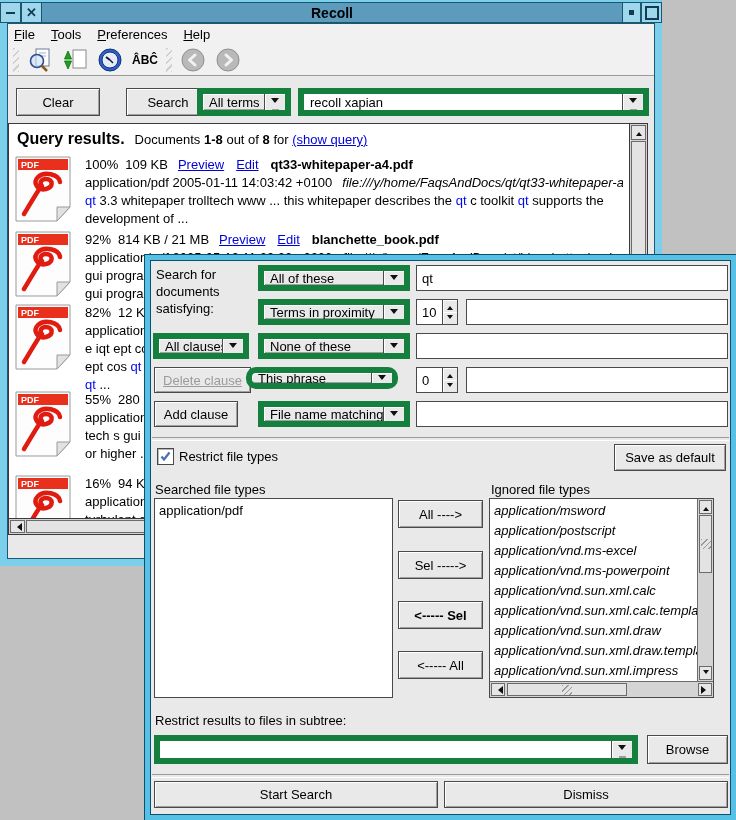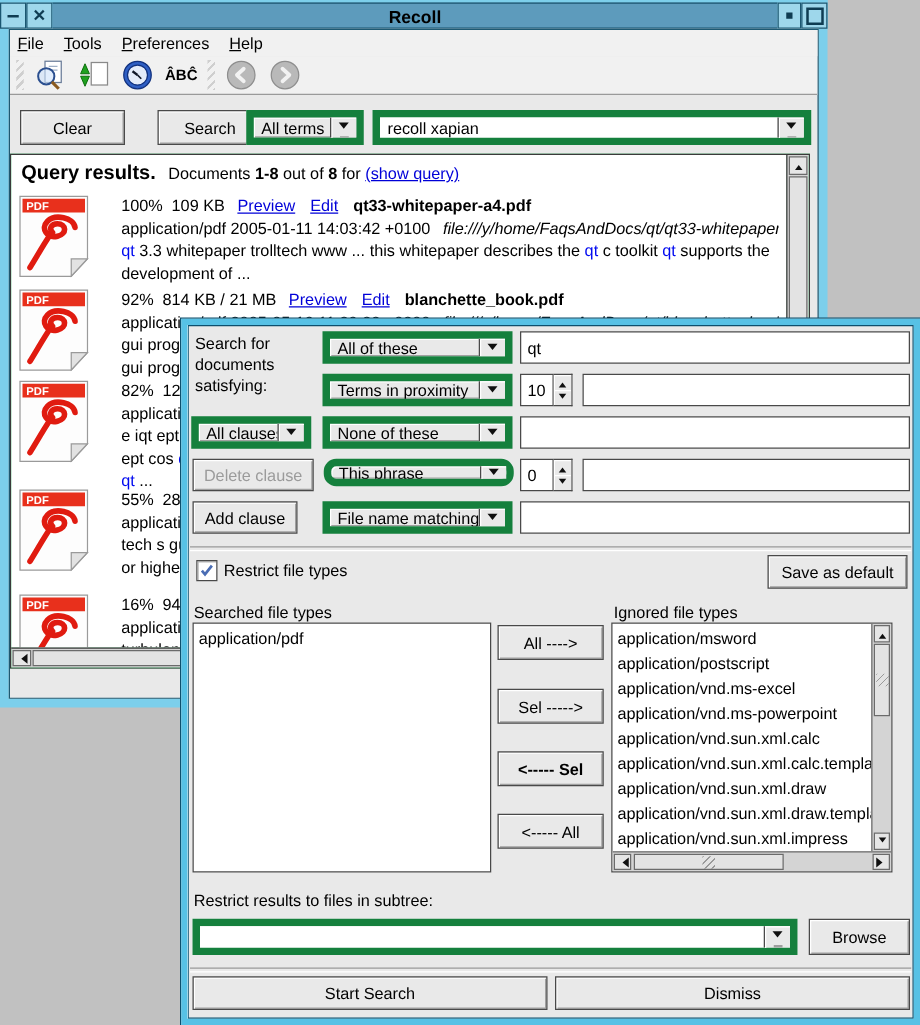--- a/index.html
+++ b/index.html
@@ -39,21 +39,21 @@
   .tri-l{width:0;height:0;border:4px solid transparent;border-right:5px solid #101010;}
   .tri-r{width:0;height:0;border:4px solid transparent;border-left:5px solid #101010;}
   .dash{width:7px;height:2px;background:#9e9e9e;margin-top:2px;}
   .tin{font-family:"Liberation Sans",sans-serif;font-size:13px;border:1px solid #494949;background:#fff;padding:0 5px;box-sizing:border-box;position:absolute;}
   
   .reswidget{position:absolute;left:0;top:99px;width:640px;height:412px;border:1px solid #3a3a3a;background:#22c55e;box-sizing:border-box;}
   .rescontent{position:absolute;left:0;top:0;width:620px;height:394px;background:#fff;overflow:hidden;}
   .resheader{position:absolute;left:8px;top:6px;white-space:nowrap;}
   .qr{font-size:16px;font-weight:bold;margin-right:10px;}
   .rlinkhdr{color:#0000d8;text-decoration:underline;}
-  .rrow{position:absolute;left:6px;display:flex;gap:26px;width:608px;}
+  .rrow{position:absolute;left:6px;display:flex;gap:14px;width:608px;}
   .pdficon{width:56px;height:66px;flex:none;}
   .rtext{flex:1;overflow:hidden;}
   .rline{line-height:18px;white-space:nowrap;}
   .rpct{margin-right:7px;}
   .rsize{margin-right:10px;}
   .rlink{color:#0000d8;text-decoration:underline;margin-right:12px;}
   .rfile{font-weight:bold;}
   .rmeta{margin-right:10px;}
   .rurl{font-style:italic;}
   .hl{color:#0009f0;}
@@ -326,24 +326,24 @@
     </div>
     <div class="combo" style="left:108px;top:73px;width:152px;height:26px;">
       <span class="ctxt">None of these</span>
       <span class="arrbox">
           <i class="tri-dn"></i>
           <i class="dash"></i>
         </span>
     </div>
     <input class="tin" style="left: 266px; top: 73px; width: 312px; height: 26px;" value="">
 
-    <div class="btn disabled" style="position:absolute;left:4px;top:107px;width:97px;height:26px;">
+    <div class="btn disabled" style="position:absolute;left:4px;top:107px;width:97px;height:26px;text-decoration:underline;">
         <span>Delete clause</span>
       </div>
-    <div class="combo" style="left:109px;top:107px;width:152px;height:22px;border-radius:10px;">
+    <div class="combo" style="left:96px;top:107px;width:152px;height:22px;border-radius:10px;">
       <span class="ctxt">This phrase</span>
       <span class="arrbox">
           <i class="tri-dn"></i>
           <i class="dash"></i>
         </span>
     </div>
     <div class="spinbox" style="left:266px;top:107px;width:42px;height:26px;">
       <span class="spinval">0</span>
       <span class="spinbtns">
           <div>
@@ -394,21 +394,21 @@
         <span>Sel -----&gt;</span>
       </div>
     <div class="btn" style="position:absolute;left:248px;top:341px;width:85px;height:28px;font-weight:bold;">
         <span>&lt;----- Sel</span>
       </div>
     <div class="btn" style="position:absolute;left:248px;top:391px;width:85px;height:28px;">
         <span>&lt;----- All</span>
       </div>
 
     <div class="list" style="left:339px;top:238px;width:225px;height:200px;">
-      <div style="position:absolute;left:0;top:0;right:16px;bottom:16px;overflow:hidden;padding:2px 0;">
+      <div style="position:absolute;left:0;top:0;right:16px;bottom:16px;overflow:hidden;padding:2px 0;font-style:italic;">
           <div class="fitem">application/msword</div>
           <div class="fitem">application/postscript</div>
           <div class="fitem">application/vnd.ms-excel</div>
           <div class="fitem">application/vnd.ms-powerpoint</div>
           <div class="fitem">application/vnd.sun.xml.calc</div>
           <div class="fitem">application/vnd.sun.xml.calc.template</div>
           <div class="fitem">application/vnd.sun.xml.draw</div>
           <div class="fitem">application/vnd.sun.xml.draw.template</div>
           <div class="fitem">application/vnd.sun.xml.impress</div>
         </div>

